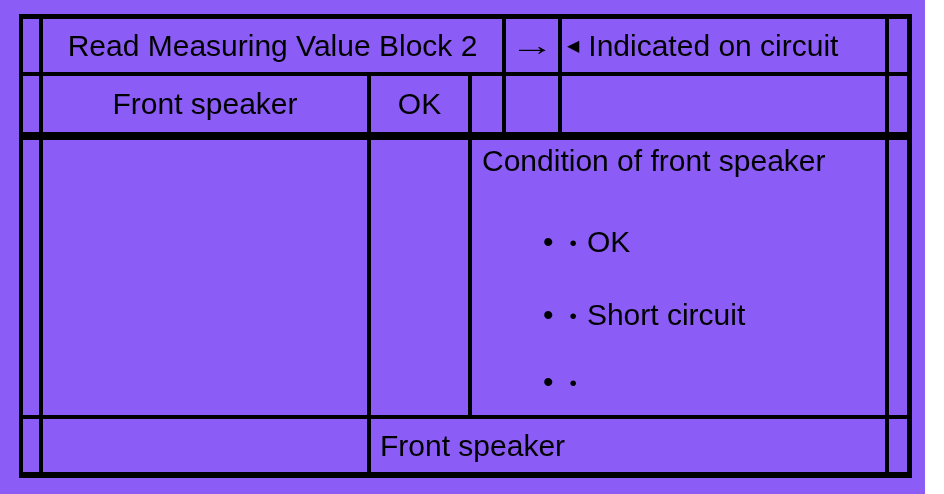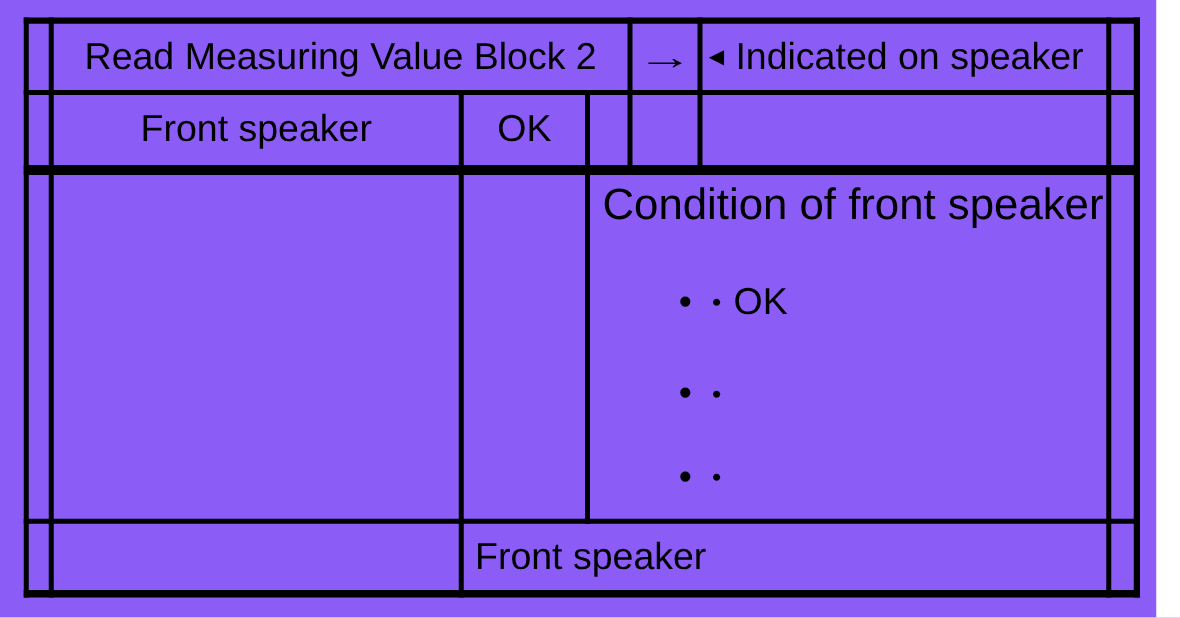--- a/index.html
+++ b/index.html
@@ -34,21 +34,21 @@
     display: inline-block;
     transform: scaleX(1.6);
     font-size: 28px;
   }
   .marker-glyph {
     font-size: 16px;
     margin-right: 9px;
   }
   .title-text {
     position: absolute;
-    font-size: 35px;
+    font-size: 30px;
     line-height: 1;
     white-space: nowrap;
   }
   .bullet-row {
     position: absolute;
     left: 543px;
     height: 30px;
     display: flex;
     align-items: center;
     font-size: 30px;
@@ -85,40 +85,41 @@
   <div class="ln" style="left:907px; top:14px; width:5px; height:464px;"></div>
 
   <div class="cell center" style="left:43px; top:19px; width:459px; height:53px;">
     <span>Read Measuring Value Block 2</span>
   </div>
   <div class="cell center" style="left:506px; top:19px; width:52px; height:53px;">
     <span class="arrow-glyph">→</span>
   </div>
   <div class="cell" style="left:562px; top:19px; width:323px; height:53px; padding-left:5px;">
     <span class="marker-glyph">◀</span>
-    <span>Indicated on speaker</span>
+    <span>Indicated on circuit</span>
   </div>
 
   <div class="cell center" style="left:43px; top:76px; width:324px; height:56px;">
     <span>Front speaker</span>
   </div>
   <div class="cell center" style="left:371px; top:76px; width:97px; height:56px;">
     <span>OK</span>
   </div>
 
   <div class="title-text" style="left:482px; top:146px;">Condition of front speaker</div>
 
   <div class="bullet-row" style="top:227px;">
     <span class="b1">•</span>
     <span class="b2">•</span>
     <span>OK</span>
   </div>
   <div class="bullet-row" style="top:300px;">
     <span class="b1">•</span>
     <span class="b2">•</span>
+    <span>Short circuit</span>
   </div>
   <div class="bullet-row" style="top:367px;">
     <span class="b1">•</span>
     <span class="b2">•</span>
   </div>
 
   <div class="cell" style="left:380px; top:419px; width:500px; height:53px;">
     <span>Front speaker</span>
   </div>
 

